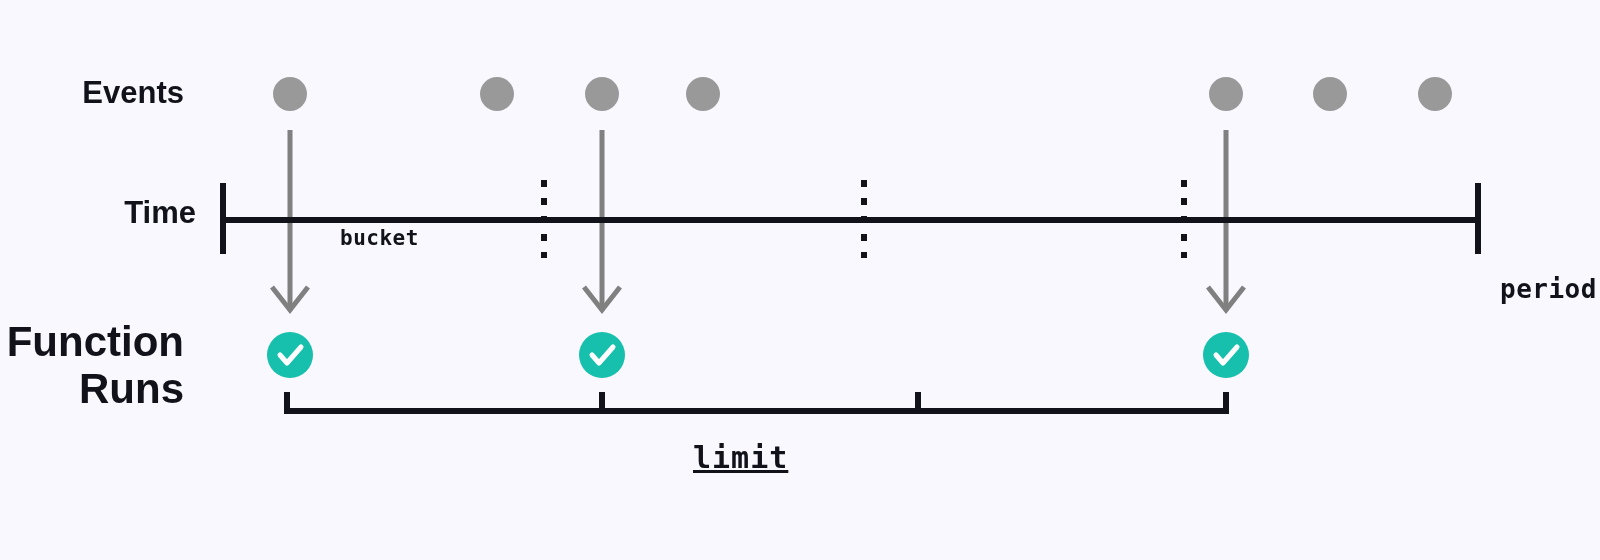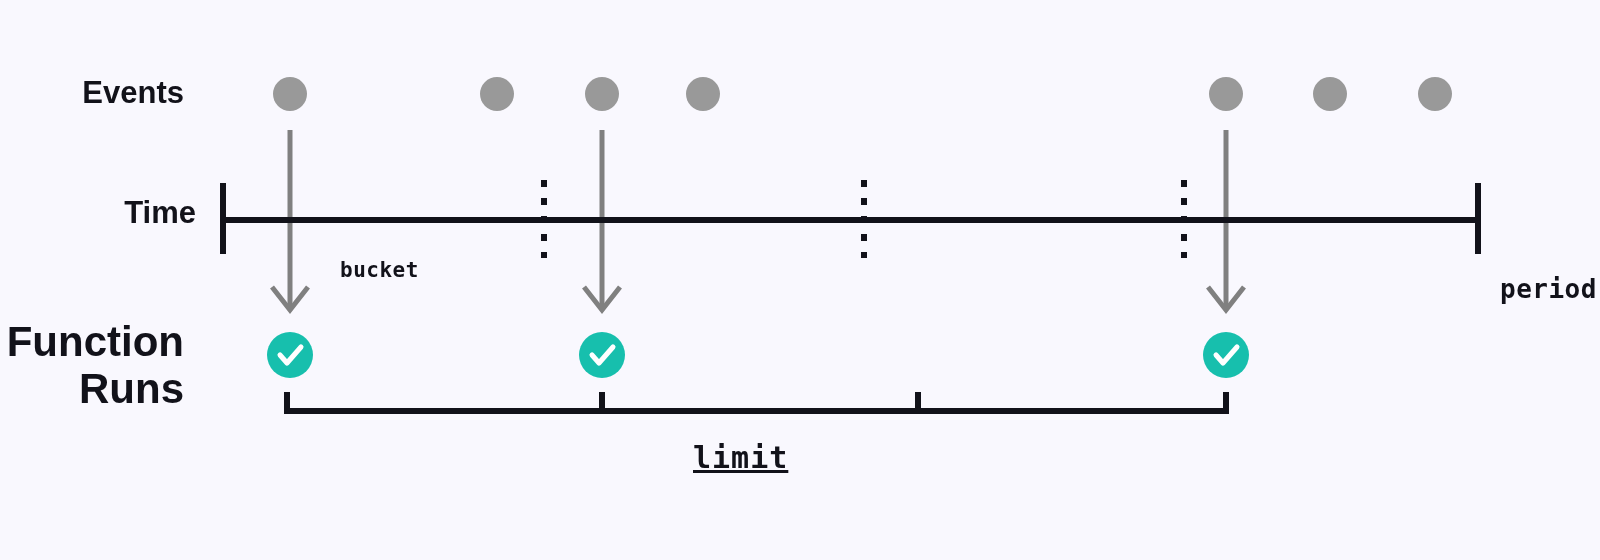--- a/index.html
+++ b/index.html
@@ -59,21 +59,20 @@
     font-family: "DejaVu Sans Mono", "Liberation Mono", monospace;
     font-weight: bold;
     color: #12121a;
     white-space: nowrap;
   }
   #label-bucket {
     left: 340px;
     top: 226px;
     font-size: 21px;
     letter-spacing: 0.5px;
-    margin-top: 32px;
   }
   #label-period {
     left: 1500px;
     top: 274px;
     font-size: 26px;
     letter-spacing: 0.5px;
   }
   #label-limit {
     left: 693px;
     top: 440px;

